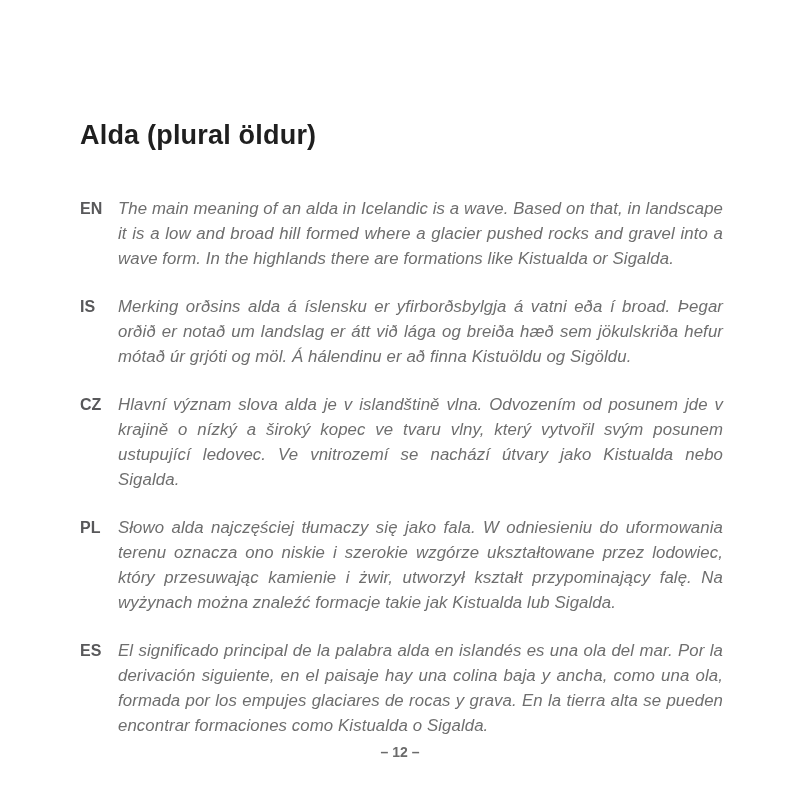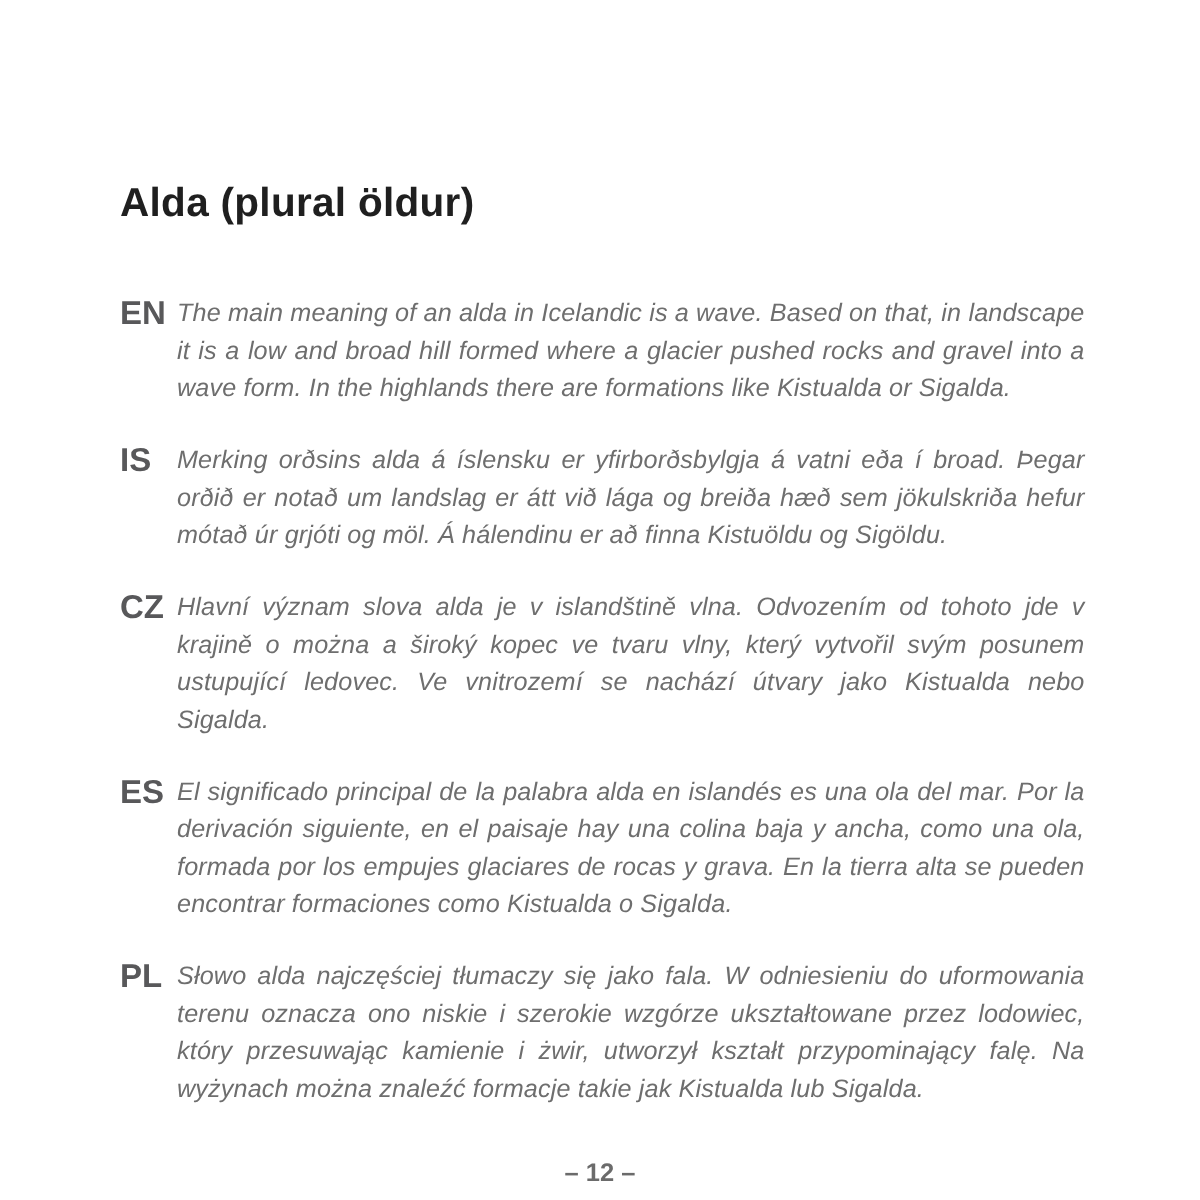--- a/index.html
+++ b/index.html
@@ -34,41 +34,41 @@
     width: 643px;
   }
   .entry {
     display: flex;
     align-items: flex-start;
     margin-bottom: 23px;
   }
   .entry-lang {
     flex: 0 0 38px;
     width: 38px;
-    font-size: 22px;
+    font-size: 16px;
     line-height: 25px;
     font-weight: bold;
     color: var(--label-color, #58585a);
   }
   .entry-text {
     flex: 1 1 auto;
     font-size: 16.8px;
     line-height: 25px;
     color: var(--body-color, #6e6e6e);
     text-align: justify;
     letter-spacing: 0.1px;
     font-style: italic;
   }
   .page-number {
     position: absolute;
     left: 0;
-    top: 772px;
+    top: 744px;
     width: 800px;
     text-align: center;
-    font-size: 17px;
+    font-size: 14px;
     font-weight: bold;
     color: var(--pagenum-color, #6b6b6b);
   }
 </style>
 </head>
 <body>
 
 <div class="page">
   <h1 class="page-title">Alda (plural öldur)</h1>
 
@@ -78,28 +78,28 @@
     <span class="entry-text">The main meaning of an alda in Icelandic is a wave. Based on that, in landscape it is a low and broad hill formed where a glacier pushed rocks and gravel into a wave form. In the highlands there are formations like Kistualda or Sigalda.</span>
   </div>
 
   <div class="entry">
     <span class="entry-lang">IS</span>
     <span class="entry-text">Merking orðsins alda á íslensku er yfirborðsbylgja á vatni eða í broad. Þegar orðið er notað um landslag er átt við lága og breiða hæð sem jökulskriða hefur mótað úr grjóti og möl. Á hálendinu er að finna Kistuöldu og Sigöldu.</span>
   </div>
 
   <div class="entry">
     <span class="entry-lang">CZ</span>
-    <span class="entry-text">Hlavní význam slova alda je v islandštině vlna. Odvozením od tohoto jde v krajině o można a široký kopec ve tvaru vlny, který vytvořil svým posunem ustupující ledovec. Ve vnitrozemí se nachází útvary jako Kistualda nebo Sigalda.</span>
+    <span class="entry-text">Hlavní význam slova alda je v islandštině vlna. Odvozením od posunem jde v krajině o nízký a široký kopec ve tvaru vlny, který vytvořil svým posunem ustupující ledovec. Ve vnitrozemí se nachází útvary jako Kistualda nebo Sigalda.</span>
+  </div>
+
+  <div class="entry">
+    <span class="entry-lang">PL</span>
+    <span class="entry-text">Słowo alda najczęściej tłumaczy się jako fala. W odniesieniu do uformowania terenu oznacza ono niskie i szerokie wzgórze ukształtowane przez lodowiec, który przesuwając kamienie i żwir, utworzył kształt przypominający falę. Na wyżynach można znaleźć formacje takie jak Kistualda lub Sigalda.</span>
   </div>
 
   <div class="entry">
     <span class="entry-lang">ES</span>
     <span class="entry-text">El significado principal de la palabra alda en islandés es una ola del mar. Por la derivación siguiente, en el paisaje hay una colina baja y ancha, como una ola, formada por los empujes glaciares de rocas y grava. En la tierra alta se pueden encontrar formaciones como Kistualda o Sigalda.</span>
-  </div>
-
-  <div class="entry">
-    <span class="entry-lang">PL</span>
-    <span class="entry-text">Słowo alda najczęściej tłumaczy się jako fala. W odniesieniu do uformowania terenu oznacza ono niskie i szerokie wzgórze ukształtowane przez lodowiec, który przesuwając kamienie i żwir, utworzył kształt przypominający falę. Na wyżynach można znaleźć formacje takie jak Kistualda lub Sigalda.</span>
   </div>
 </div>
 
   <div class="page-number">– 12 –</div>
 </div>
 
 </body></html>

